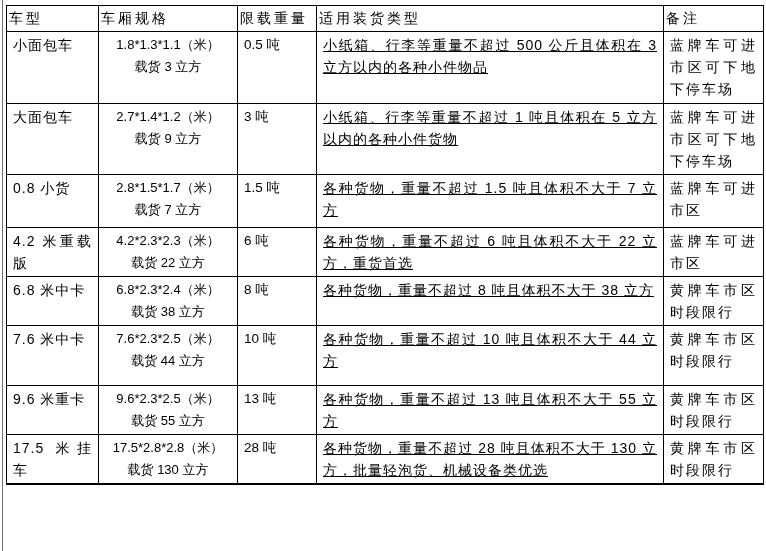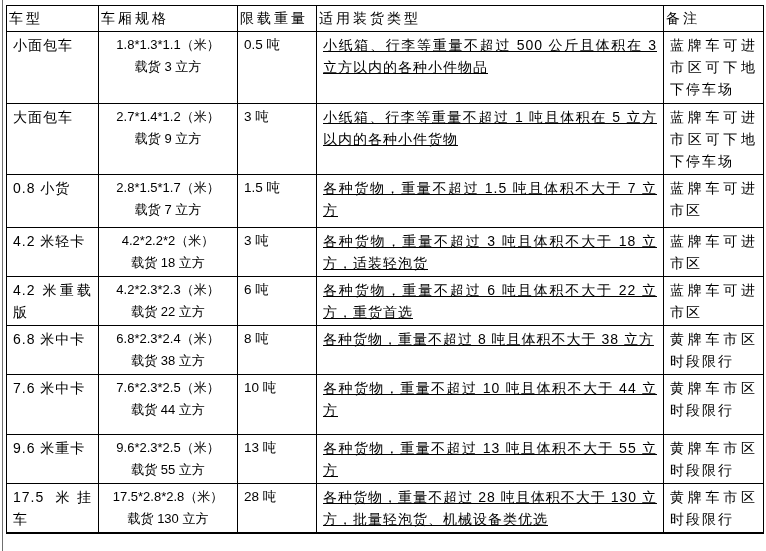--- a/index.html
+++ b/index.html
@@ -112,30 +112,20 @@
     <tr style="height:53px">
       <td class="c-type">0.8 小货</td>
       <td class="c-spec">
         <div class="spec-line">2.8*1.5*1.7（米）</div>
         <div class="spec-line">载货 7 立方</div>
       </td>
       <td class="c-load">1.5 吨</td>
       <td class="c-cargo">各种货物，重量不超过 1.5 吨且体积不大于 7 立方</td>
       <td class="c-note">蓝牌车可进市区</td>
     </tr>
-    <tr style="height:45px">
-      <td class="c-type">4.2 米轻卡</td>
-      <td class="c-spec">
-        <div class="spec-line">4.2*2.2*2（米）</div>
-        <div class="spec-line">载货 18 立方</div>
-      </td>
-      <td class="c-load">3 吨</td>
-      <td class="c-cargo">各种货物，重量不超过 3 吨且体积不大于 18 立方，适装轻泡货</td>
-      <td class="c-note">蓝牌车可进市区</td>
-    </tr>
     <tr style="height:48px">
       <td class="c-type">4.2 米重载版</td>
       <td class="c-spec">
         <div class="spec-line">4.2*2.3*2.3（米）</div>
         <div class="spec-line">载货 22 立方</div>
       </td>
       <td class="c-load">6 吨</td>
       <td class="c-cargo">各种货物，重量不超过 6 吨且体积不大于 22 立方，重货首选</td>
       <td class="c-note">蓝牌车可进市区</td>
     </tr>

